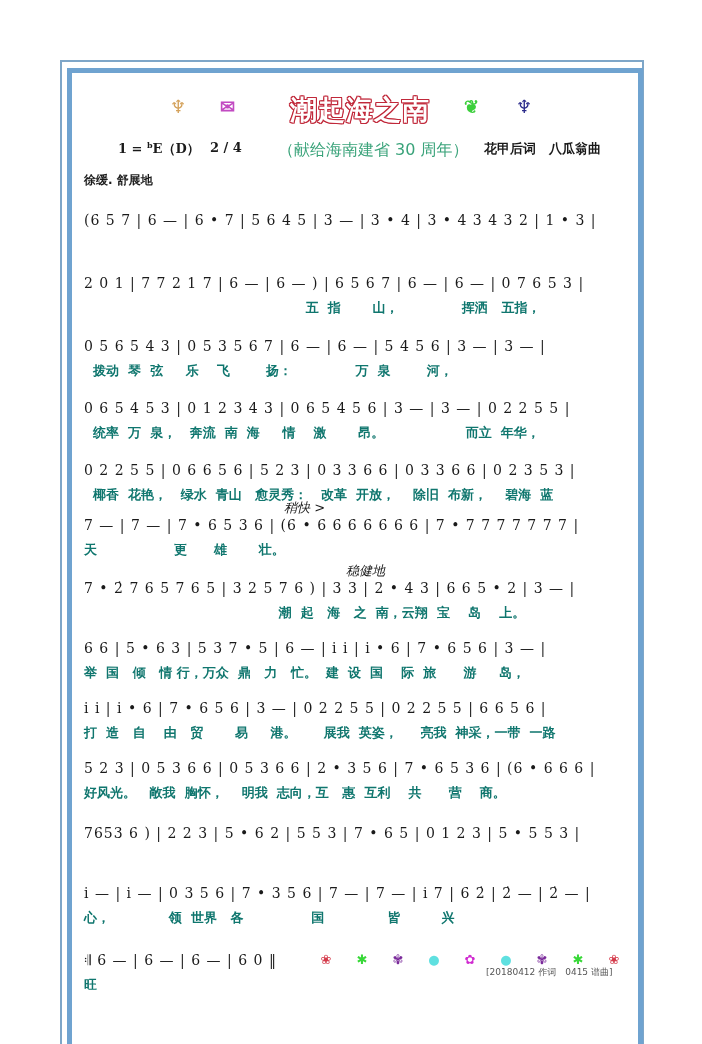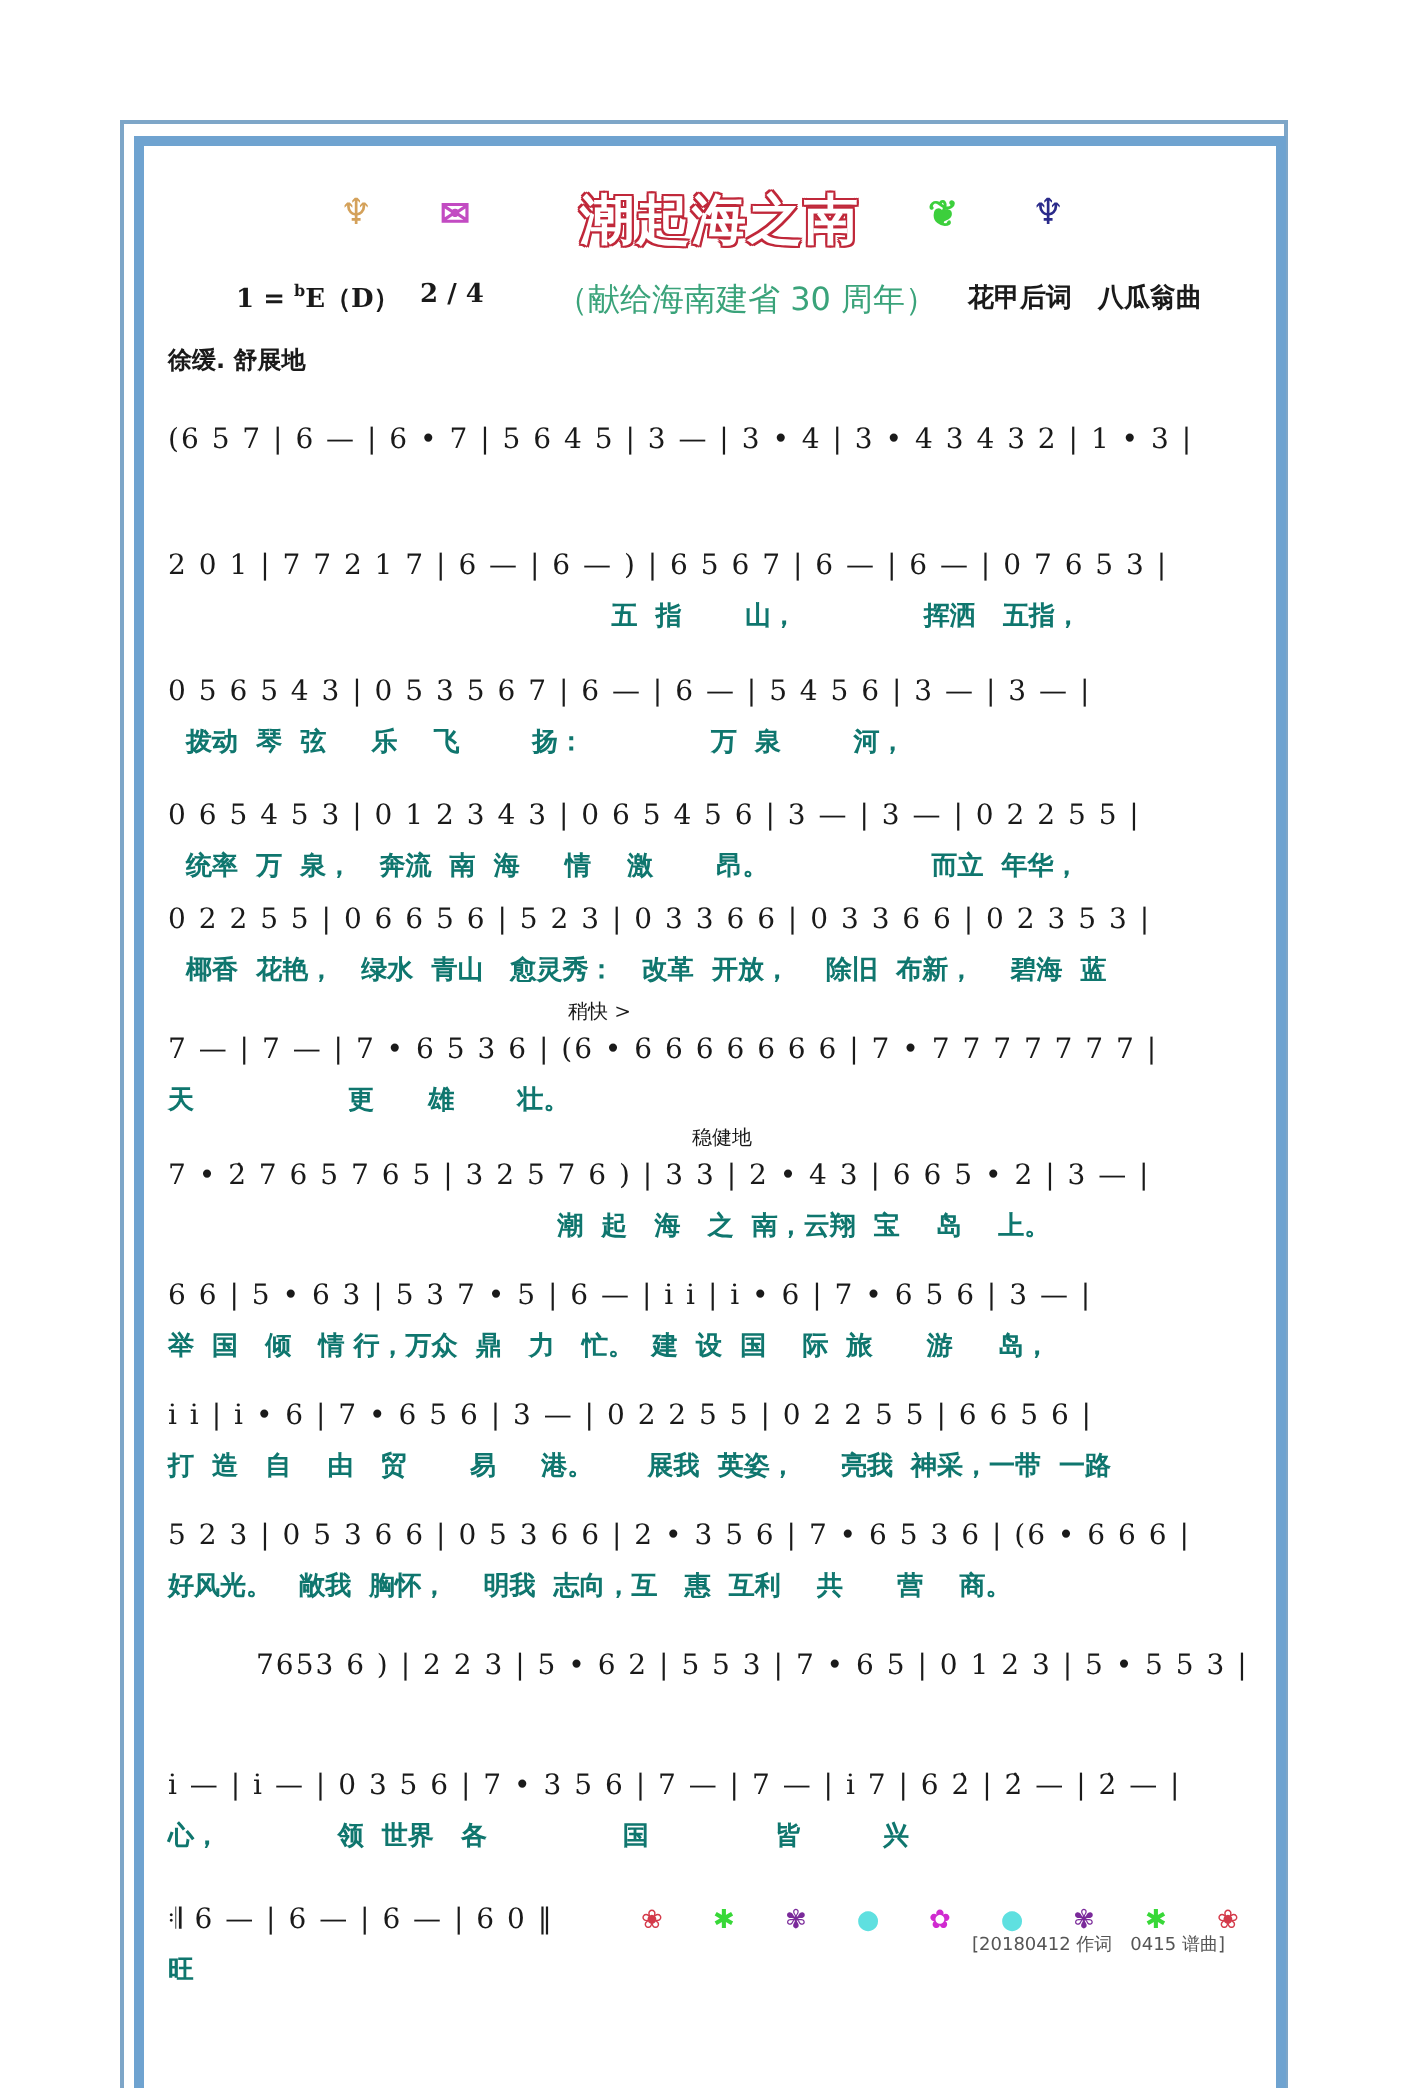--- a/index.html
+++ b/index.html
@@ -22,21 +22,21 @@
   .key sup { font-size:8px; }
   .time { position:absolute; left:132px; font-weight:bold; }
   .dedication { position:absolute; left:200px; color:#3aa37a; font-family:"DejaVu Sans", sans-serif; font-size:16px; }
   .credits { position:absolute; left:390px; font-weight:bold; font-family:"DejaVu Sans", sans-serif;margin-left:16px; }
   .tempo { position:absolute; top:92px; left:6px; font-size:12px; font-weight:bold; font-family:"DejaVu Sans", sans-serif; }
   .line { position:absolute; left:6px; width:540px; height:52px; }
   .notes { position:absolute; top:0; left:0; white-space:nowrap; font-size:14px; letter-spacing:1px;
            font-family:"DejaVu Serif", serif; }
   .lyrics { position:absolute; top:24px; left:0; white-space:pre; font-size:13px;
             font-family:"DejaVu Sans", sans-serif; font-weight:bold; color:#0f766e; }
-  .mark { position:absolute; top:-18px; font-size:10px; font-family:"DejaVu Serif", serif; }
+  .mark { position:absolute; top:-18px; font-size:13px; font-style:italic; font-family:"DejaVu Serif", serif; }
   .flowers { position:absolute; top:0; left:224px; font-size:13px; white-space:nowrap; }
   .flowers span { display:inline-block; width:36px; text-align:center; }
   .footer-note { position:absolute; top:14px; left:402px; font-size:9px; color:#555; font-family:"DejaVu Sans", sans-serif; }
 </style>
 </head>
 <body>
 
 <div class="frame-outer"></div>
 <div class="frame-inner"></div>
 
@@ -69,21 +69,21 @@
         <div class="lyrics">                                                 五  指       山，              挥洒   五指，</div>
       </div>
       <div class="line" style="top: 258px;">
         <div class="notes">0 5 6  5 4 3 | 0 5 3  5 6 7 | 6 — | 6 — | 5  4 5 6 | 3 — | 3 — |</div>
         <div class="lyrics">  拨动  琴  弦     乐    飞        扬：              万  泉        河，</div>
       </div>
       <div class="line" style="top: 320px;">
         <div class="notes">0 6 5  4 5 3 | 0 1 2  3 4 3 | 0 6 5  4 5 6 | 3 — | 3 — | 0 2 2  5 5 |</div>
         <div class="lyrics">  统率  万  泉，   奔流  南  海     情    激       昂。                  而立  年华，</div>
       </div>
-      <div class="line" style="top: 372px; text-align: right;">
+      <div class="line" style="top: 382px; text-align: right;">
         <div class="notes">0 2 2  5 5 | 0 6 6  5 6 | 5 2 3 | 0 3 3  6 6 | 0 3 3  6 6 | 0 2 3  5 3 |</div>
         <div class="lyrics">  椰香  花艳，   绿水  青山   愈灵秀：   改革  开放，    除旧  布新，    碧海  蓝</div>
       </div>
       <div class="line" style="top: 437px;">
         <span class="mark" style="left: 200px;">稍快 &gt;</span>
         <div class="notes">7 — | 7 — | 7 • 6 5 3   6 | (6 • 6 6 6  6 6 6 6 | 7 • 7 7 7   7 7 7 7 |</div>
         <div class="lyrics">天                 更      雄       壮。</div>
       </div>
       <div class="line" style="top: 500px;">
         <span class="mark" style="left: 262px;">稳健地</span>
@@ -95,21 +95,21 @@
         <div class="lyrics">举  国   倾   情 行，万众  鼎   力   忙。  建  设  国    际  旅      游     岛，</div>
       </div>
       <div class="line" style="top: 620px;">
         <div class="notes">i   i | i •  6 | 7 • 6  5 6 | 3 — | 0 2 2  5 5 | 0 2 2  5 5 | 6 6  5 6 |</div>
         <div class="lyrics">打  造   自    由   贸       易     港。      展我  英姿，     亮我  神采，一带  一路</div>
       </div>
       <div class="line" style="top: 680px;">
         <div class="notes">5 2 3 | 0 5 3  6 6 | 0 5 3  6 6 | 2 • 3  5 6 | 7 • 6 5 3 6 | (6 • 6  6 6 |</div>
         <div class="lyrics">好风光。   敞我  胸怀，    明我  志向，互   惠  互利    共      营    商。</div>
       </div>
-      <div class="line" style="top: 745px; margin-left: 44px;">
+      <div class="line" style="top: 745px;">
         <div class="notes">7653  6 ) | 2  2 3 | 5 • 6 2 | 5  5 3 | 7 • 6 5 | 0 1  2 3 | 5 • 5  5 3 |</div>
       </div>
       <div class="line" style="top: 805px;">
         <div class="notes">i — | i — | 0 3  5 6 | 7 • 3  5 6 | 7 — | 7 — | i  7 | 6  2̇ | 2̇ — | 2̇ — |</div>
         <div class="lyrics">心，             领  世界   各               国              皆         兴</div>
       </div>
       <div class="line" style="top: 872px;">
         <div class="notes">𝄇 6 — | 6 — | 6 — | 6   0 ‖</div>
         <div class="lyrics">旺</div>
         <div class="flowers"><span style="color: rgb(212, 58, 74);">❀</span><span style="color: rgb(56, 216, 56);">✱</span><span style="color: rgb(122, 42, 154);">✾</span><span style="color: rgb(95, 224, 224);">●</span><span style="color: rgb(208, 42, 208);">✿</span><span style="color: rgb(95, 224, 224);">●</span><span style="color: rgb(122, 42, 154);">✾</span><span style="color: rgb(56, 216, 56);">✱</span><span style="color: rgb(212, 58, 74);">❀</span></div>

